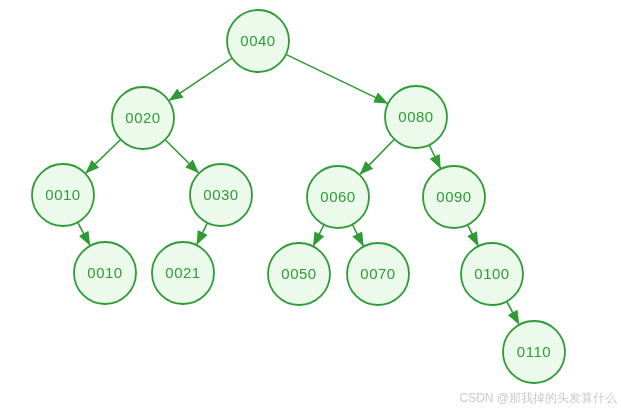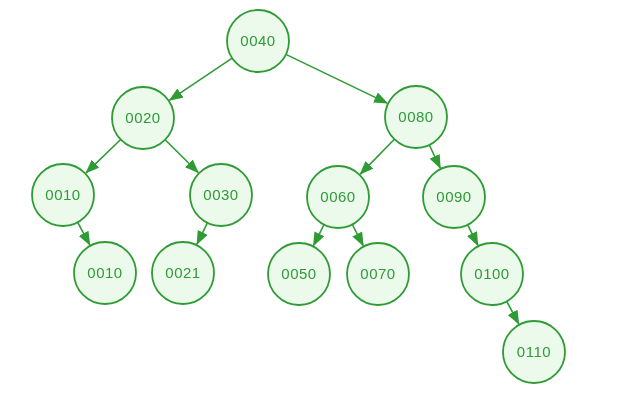--- a/index.html
+++ b/index.html
@@ -108,13 +108,14 @@
         <g>
           <circle cx="492" cy="274" r="31" fill="#ecfaec" stroke="#2e9b35" stroke-width="1.8"></circle>
           <text x="492" y="274" dy="0.35em" text-anchor="middle" fill="#2e9b35" class="node-label">0100</text>
         </g>
         <g>
           <circle cx="534" cy="352" r="31" fill="#ecfaec" stroke="#2e9b35" stroke-width="1.8"></circle>
           <text x="534" y="352" dy="0.35em" text-anchor="middle" fill="#2e9b35" class="node-label">0110</text>
         </g>
       </g>
   </svg>
+  <div class="watermark" style="color: rgb(201, 201, 201);">CSDN @那我掉的头发算什么</div>
 </div>
 
 </body></html>

